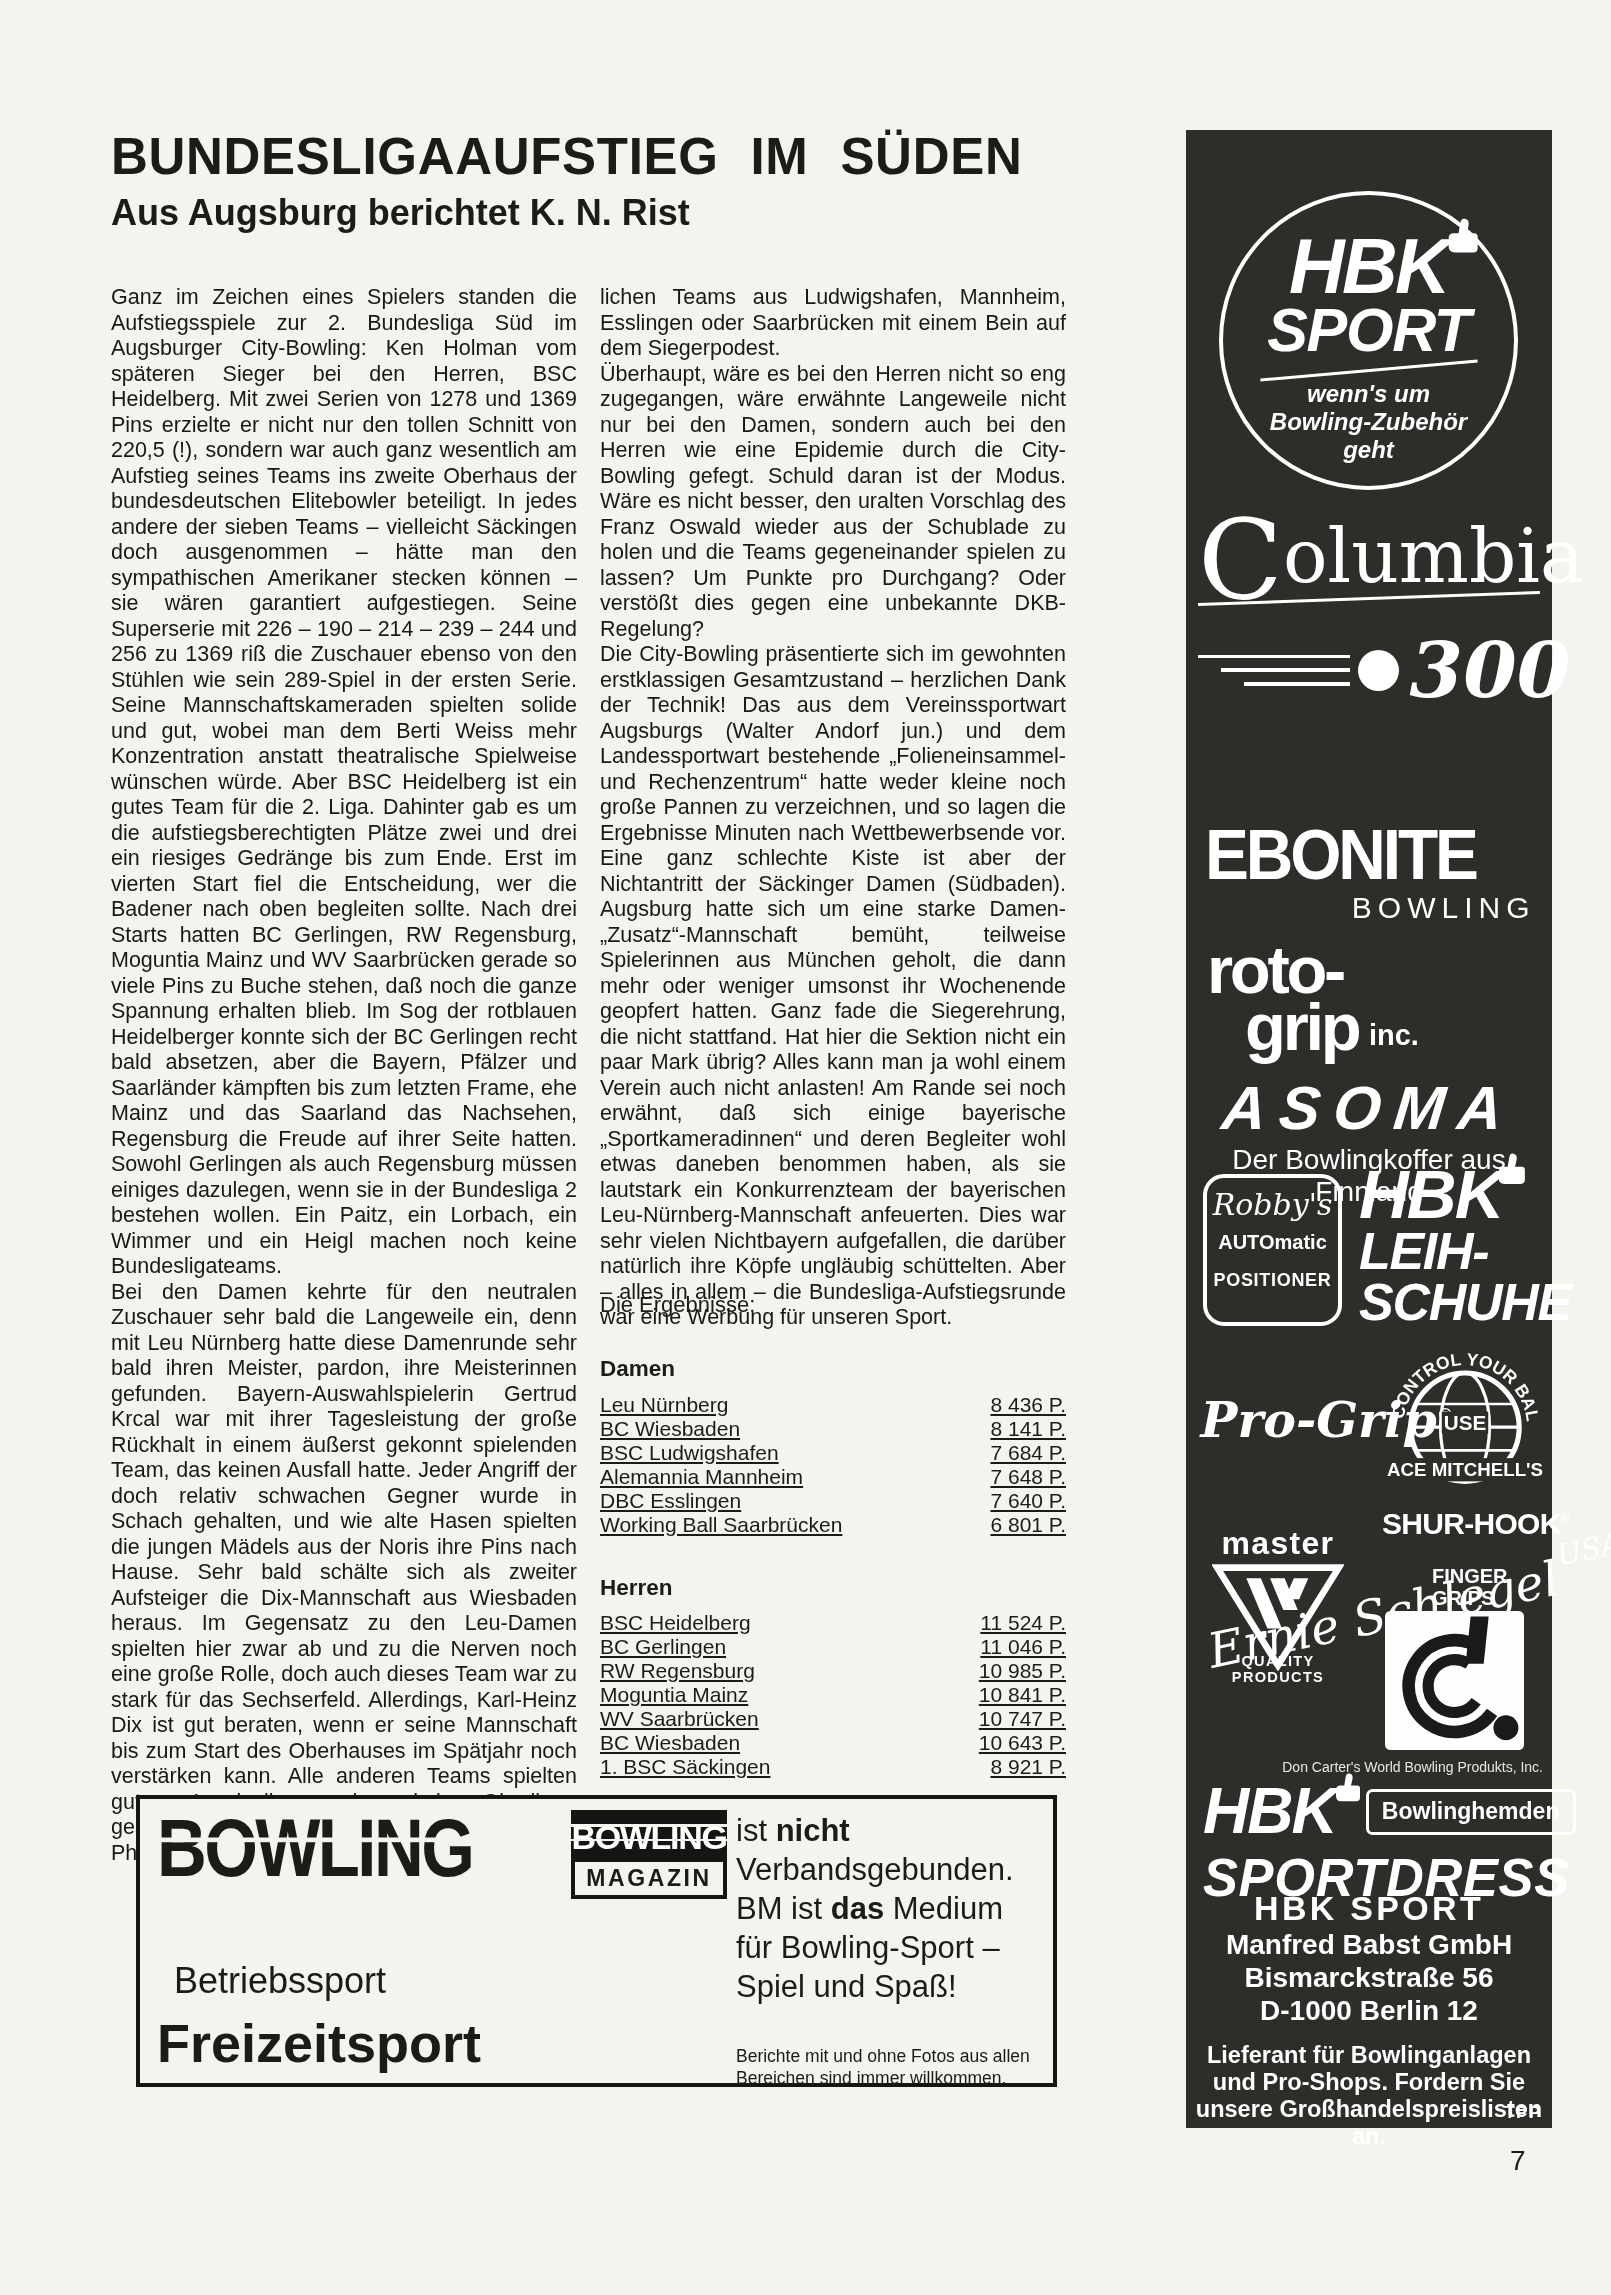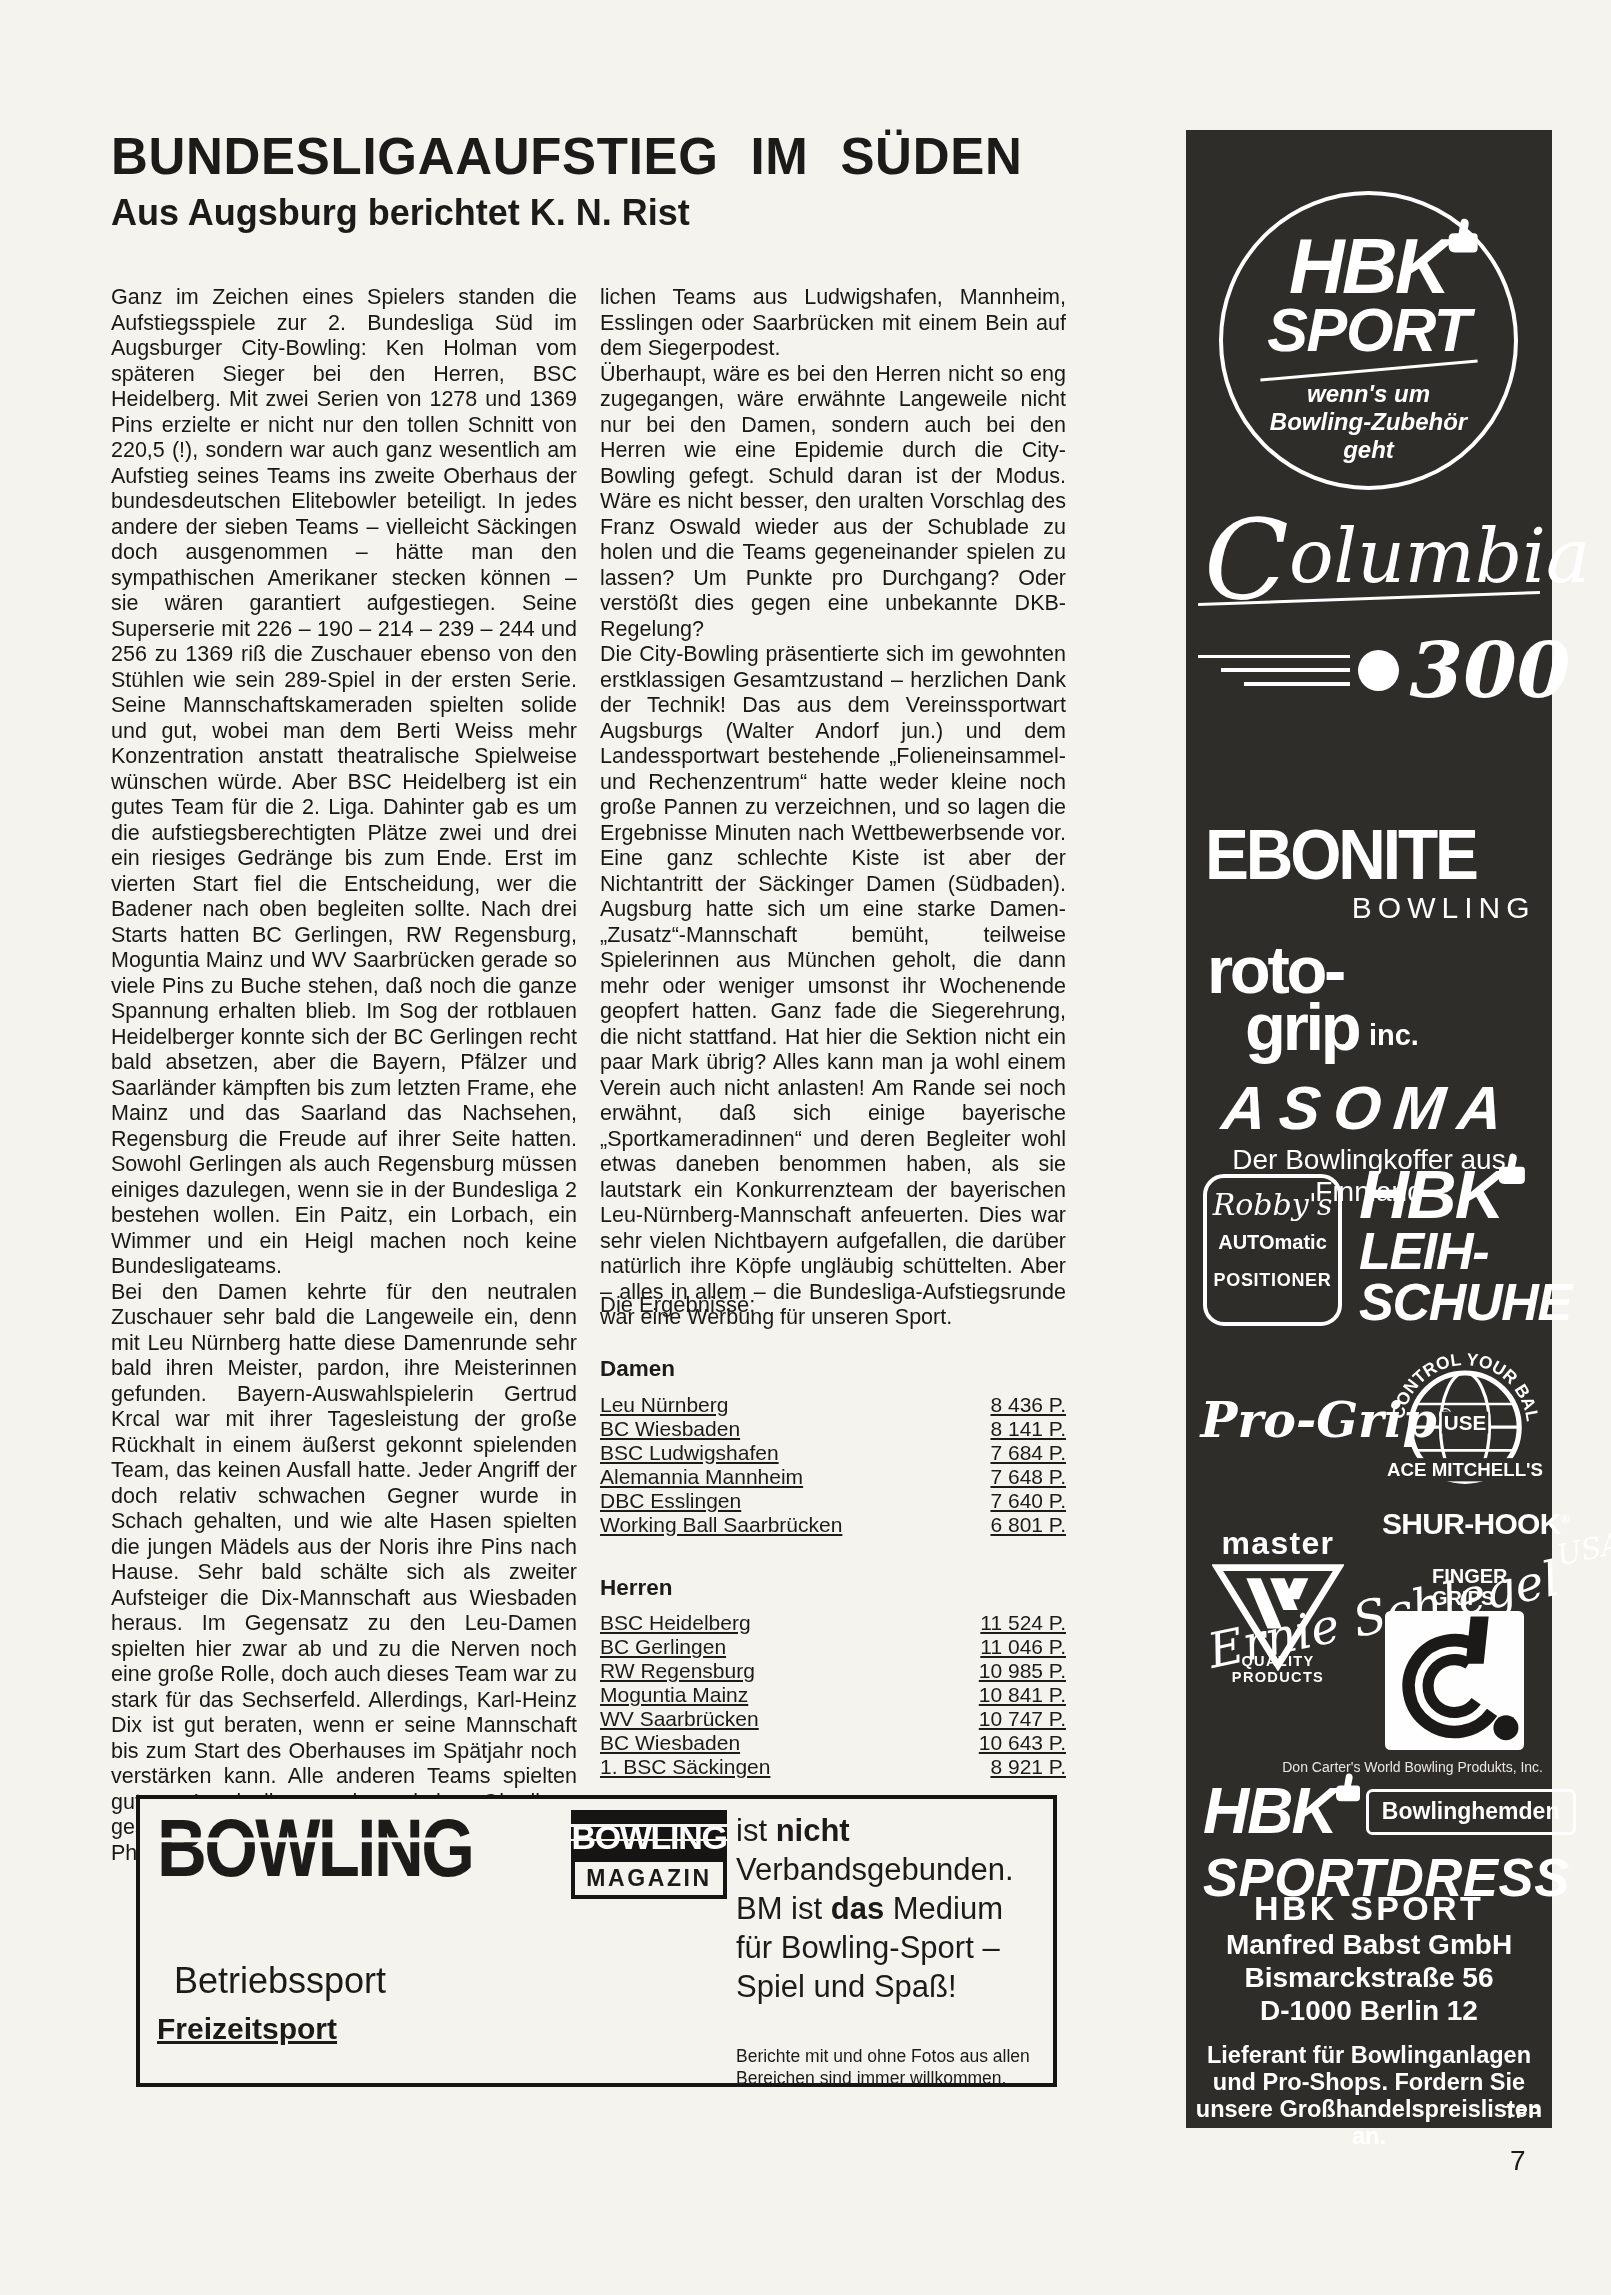--- a/index.html
+++ b/index.html
@@ -33,21 +33,21 @@
 
   .hbk-circle{left:33px;top:61px;width:299px;height:299px;border:4.6px solid #fff;border-radius:50%;text-align:center;box-sizing:border-box;}
   .hbk-word{display:inline-block;position:relative;margin-top:37px;font-size:77px;font-weight:900;font-style:italic;line-height:.9;letter-spacing:-2.6px;}
   .thumb{position:absolute;}
   .hbk-word .thumb{right:-30px;top:-14.6px;width:37px;height:40px;}
   .sport-word{font-size:61px;font-weight:900;font-style:italic;line-height:.9;letter-spacing:-1.3px;margin-top:1.3px;}
   .circ-divider{width:218px;height:2.6px;background:#fff;margin:12px auto 8px;transform:rotate(-5deg);}
   .tagline{font-size:24px;font-style:italic;font-weight:700;line-height:28px;}
 
   .columbia{left:12px;top:389px;width:342px;}
-  .col-script{font-family:"DejaVu Serif",serif;font-style:italic;font-size:74px;line-height:1;white-space:nowrap;margin-left:6px;}
+  .col-script{font-family:"DejaVu Serif",serif;font-size:74px;line-height:1;white-space:nowrap;}
   .col-script .cap{font-size:111px;line-height:0;vertical-align:-16px;}
   .col-underline{width:100%;height:2.6px;background:#fff;margin-top:4px;transform:rotate(-2deg);}
   .col300row{display:flex;align-items:center;margin-top:32px;}
   .speed{display:flex;flex-direction:column;gap:10.6px;align-items:flex-end;width:152px;}
   .speed div{height:3.3px;background:#fff;}
   .s1{width:152px;}.s2{width:129px;}.s3{width:106px;}
   .ball{width:41px;height:41px;border-radius:50%;background:#fff;margin:0 10.6px 0 8px;flex:none;}
   .num300{font-family:"DejaVu Serif",serif;font-style:italic;font-weight:700;font-size:77px;line-height:1;}
 
   .ebonite{left:18.5px;top:690px;width:331px;}
@@ -106,21 +106,21 @@
 
   .lieferant{left:0;top:1911px;width:366px;text-align:center;font-size:24.5px;font-weight:900;line-height:27px;transform:scaleX(.96);}
   .tpp{right:10.6px;bottom:5.3px;left:auto;font-size:17px;font-weight:800;letter-spacing:1.3px;}
 
   
   #bottom-ad{left:136px;top:1795px;width:921px;height:292px;border:4px solid #161514;box-sizing:border-box;background:#f5f3ee;}
   .bb-wrap{position:absolute;left:17px;top:9.3px;}
   .bb-text{font-size:69px;font-weight:900;letter-spacing:-2.6px;transform:scaleY(1.18);transform-origin:top left;line-height:1;position:relative;}
   .bb-text .stripe1{top:25px;}
   .bs-line1{left:34px;top:161px;font-size:36px;font-weight:400;}
-  .bs-line2{left:17px;top:213px;font-size:30px;font-weight:700;text-decoration:underline;}
+  .bs-line2{left:17px;top:213px;font-size:54px;font-weight:700;}
   .bm-logo{left:431px;top:10.6px;width:156px;}
   .bm-top{background:#161514;color:#fff;text-align:center;font-weight:900;font-size:34px;padding:8px 0 5.3px;position:relative;letter-spacing:-1.3px;}
   .bm-top .stripe{position:absolute;left:0;right:0;height:2.6px;background:#f5f3ee;}
   .bm-s1{top:14.6px;}.bm-s2{top:29px;}
   .bm-bottom{border:4px solid #161514;border-top:none;text-align:center;font-weight:800;font-size:23px;letter-spacing:2.6px;padding:3.3px 0;}
   .pitch{left:596px;top:12px;font-size:31px;line-height:39px;}
   .pitch b{font-weight:800;}
   .ad-note{left:596px;top:246px;width:311px;font-size:17.5px;line-height:22px;}
 
   #pageno{left:1510px;top:2145px;font-size:28px;font-weight:400;}

